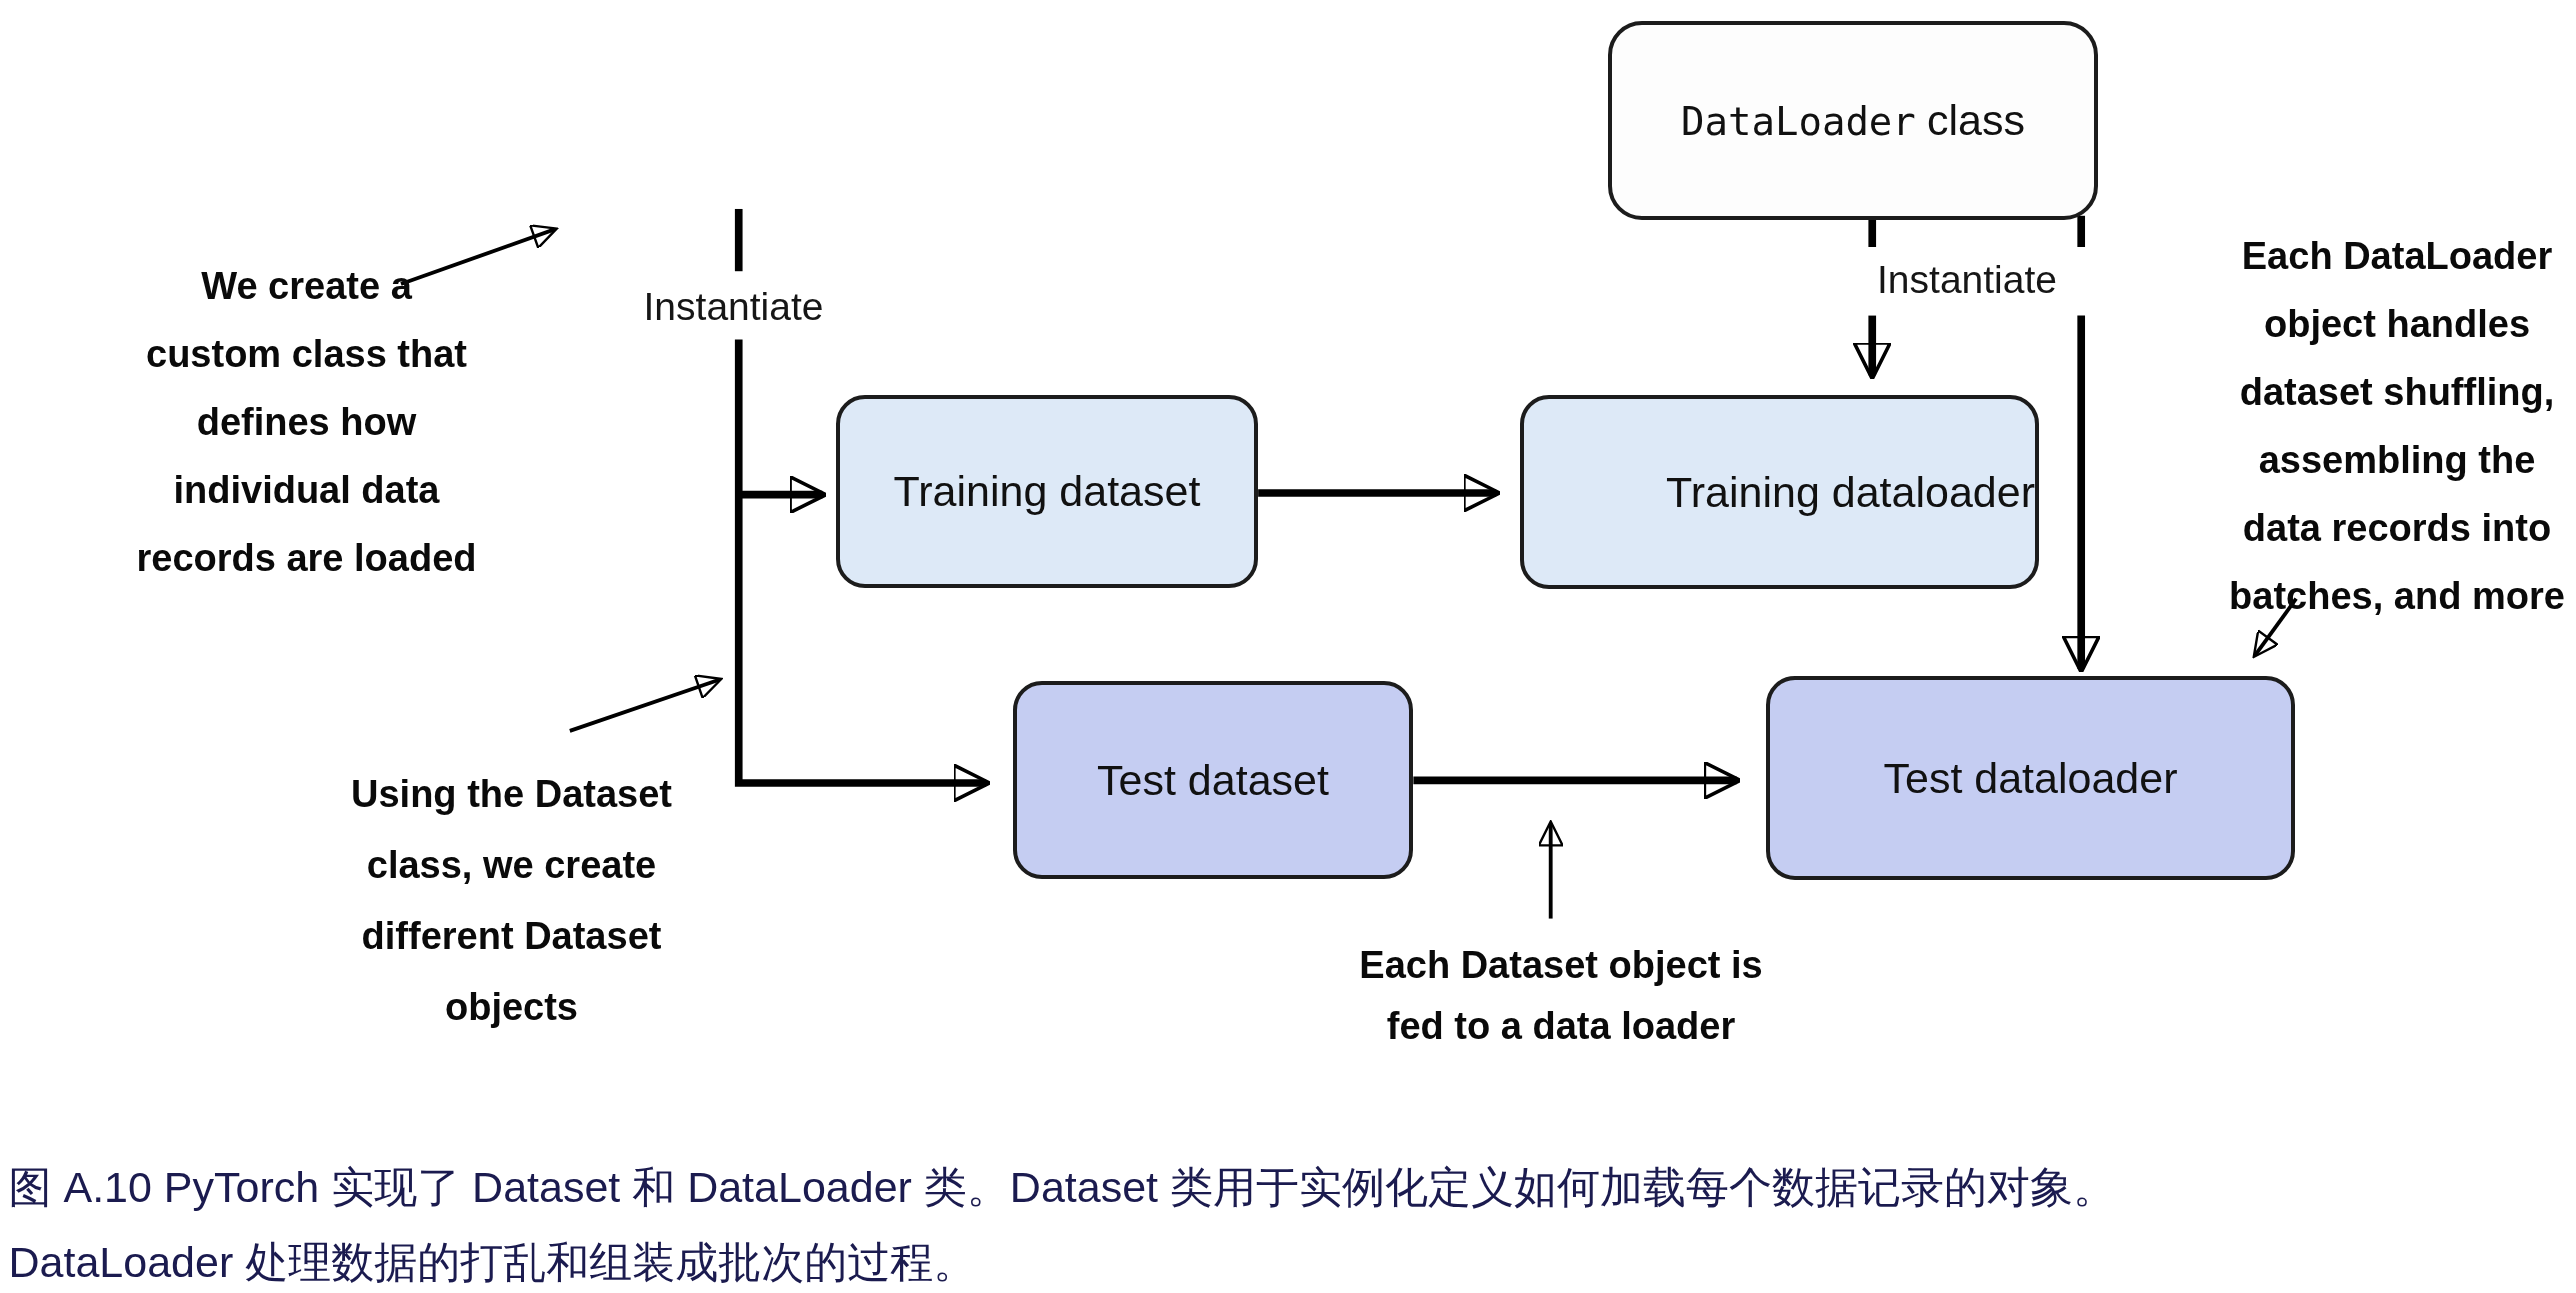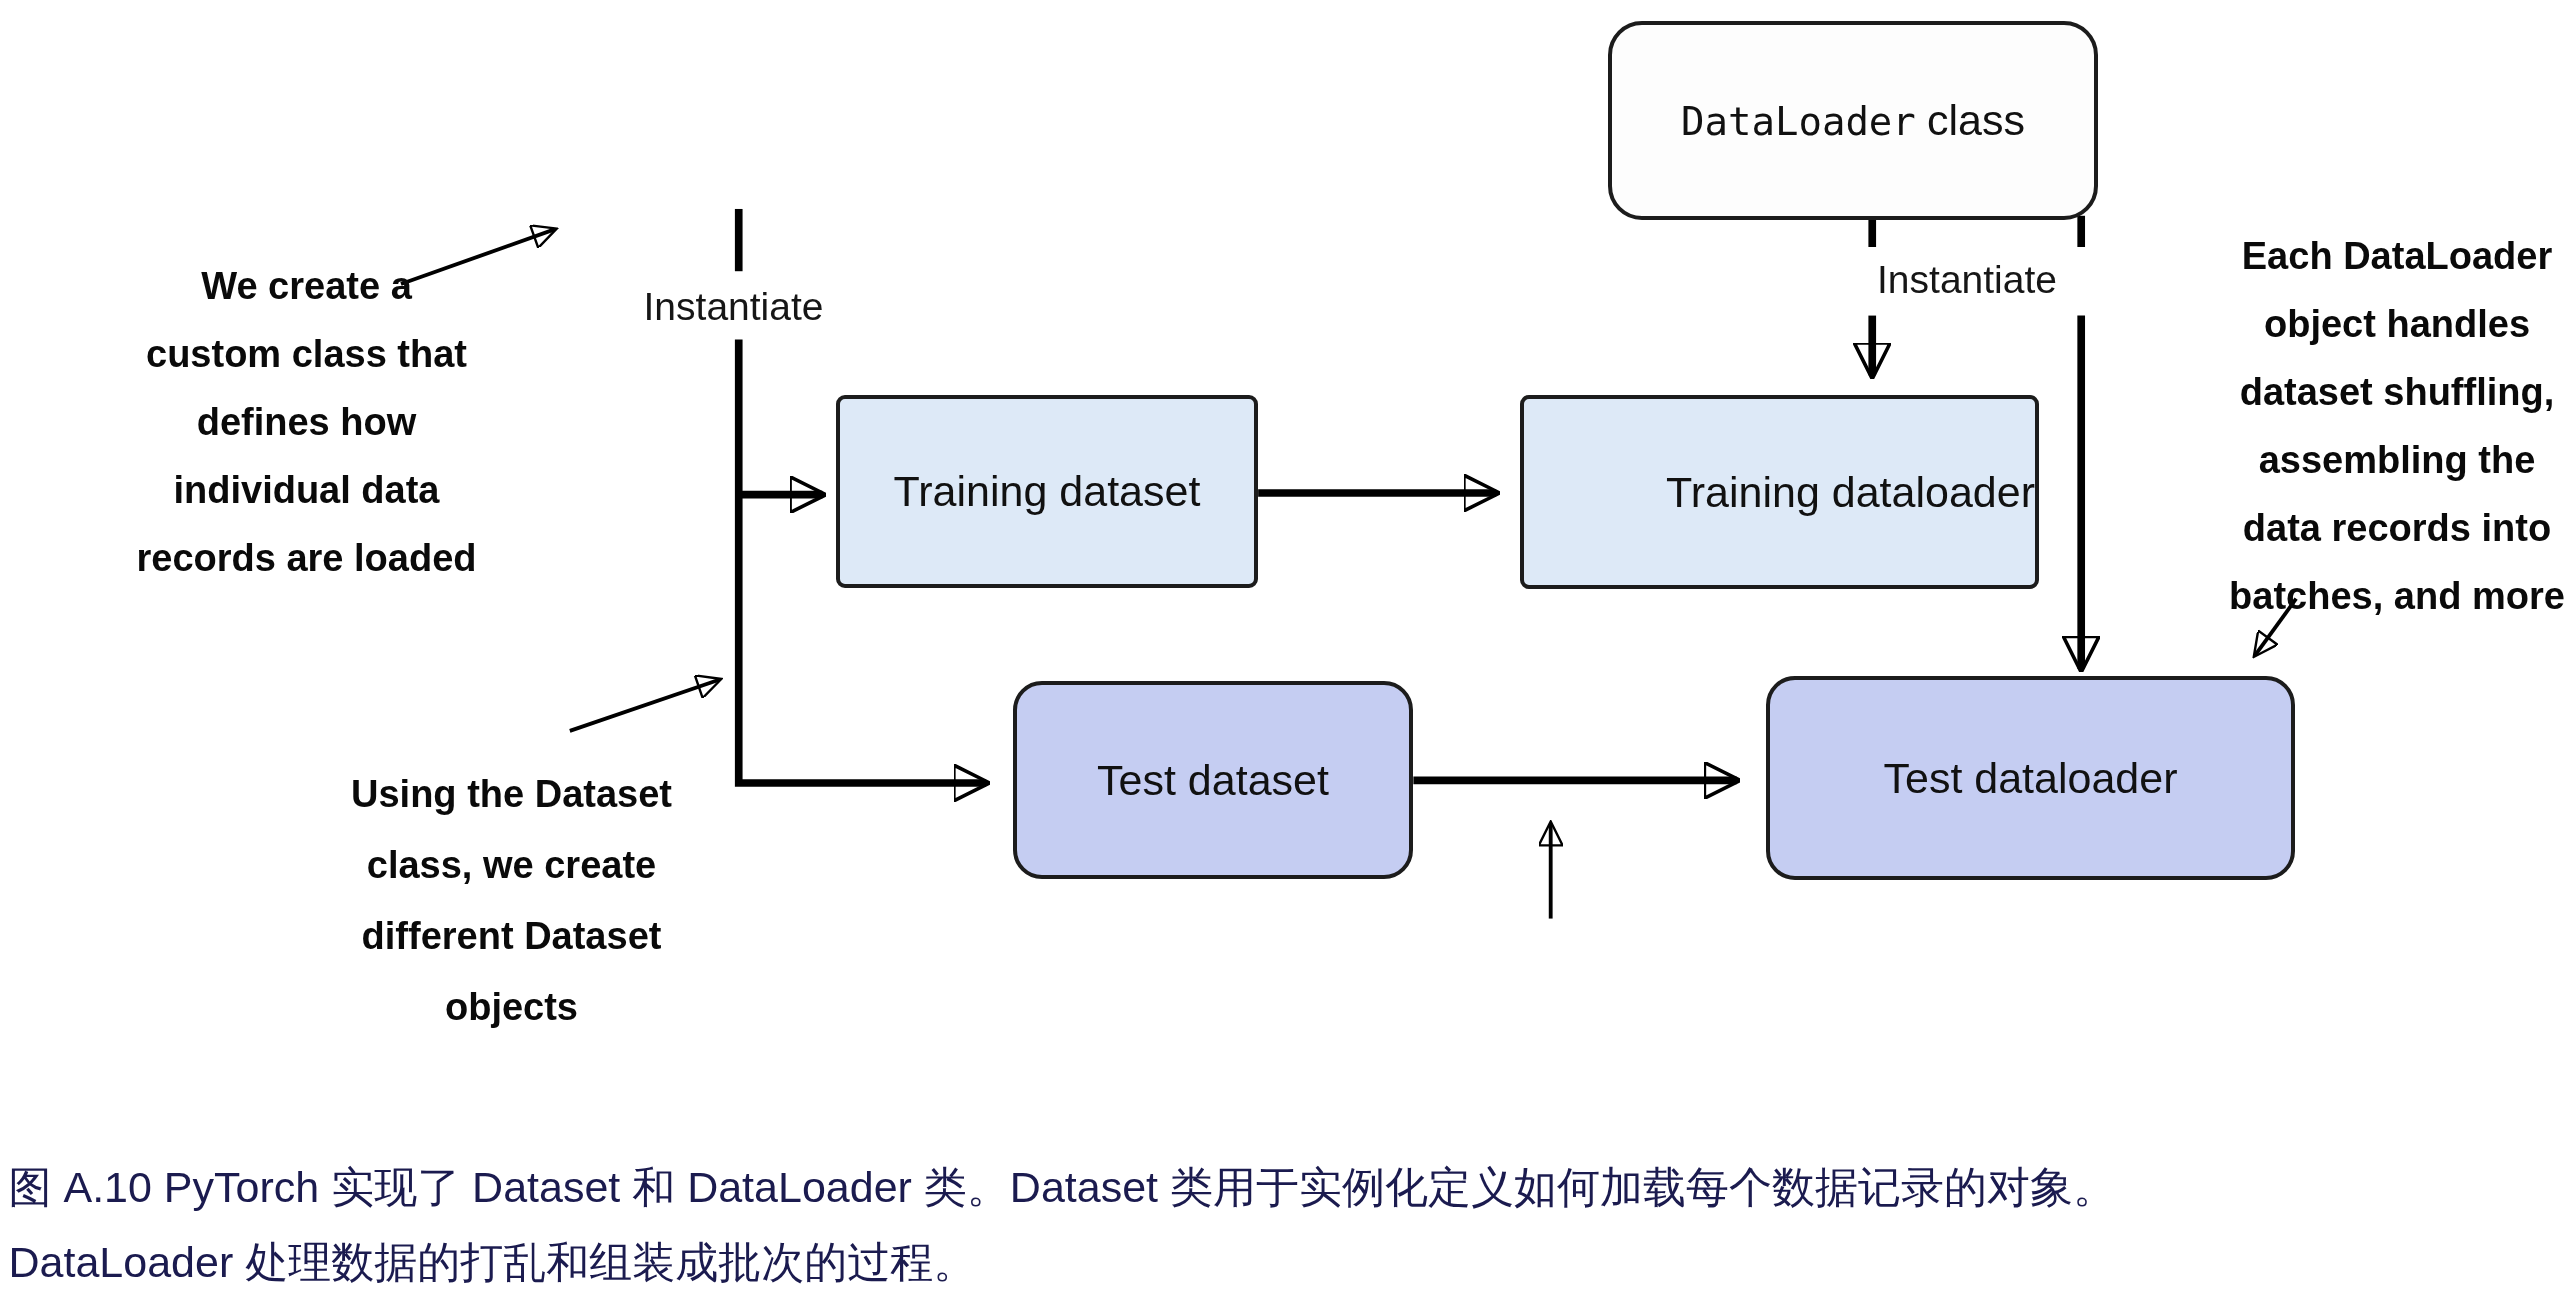--- a/index.html
+++ b/index.html
@@ -12,21 +12,21 @@
   .thick { stroke-width:9px; }
   .thin  { stroke-width:4.5px; }
 
   .box {
     position:absolute; box-sizing:border-box;
     border:4.3px solid #1c1c1c;
     display:flex; flex-direction:column; align-items:center; justify-content:center;
     text-align:center; color:#111;
   }
   .box-white { background:#fdfdfd; border-radius:34px; }
-  .box-lblue { background:#dde9f7; border-radius:9px; }
+  .box-lblue { background:#dde9f7; border-radius:29px; }
   .box-peri  { background:#c5cdf2; border-radius:29px; }
   .box-label { font-size:43px; line-height:55px; }
   .mono { font-family:"DejaVu Sans Mono", monospace; font-size:39px; }
   .suffix { margin-left:0.26em; }
 
   .edge-label {
     position:absolute; background:#ffffff; color:#161616; font-size:39px;
     display:flex; align-items:center; justify-content:center;
   }
 
@@ -129,20 +129,22 @@
 different Dataset
 objects</div>
 
   <div class="note note-right">Each DataLoader
 object handles
 dataset shuffling,
 assembling the
 data records into
 batches, and more</div>
 
+  <div class="note note-bcenter">Each Dataset object is
+fed to a data loader</div>
 
   <div class="caption">
     <div>图 A.10 PyTorch 实现了 Dataset 和 DataLoader 类。Dataset 类用于实例化定义如何加载每个数据记录的对象。</div>
     <div>DataLoader 处理数据的打乱和组装成批次的过程。</div>
   </div>
 
 </div>
 
 
 </body></html>

